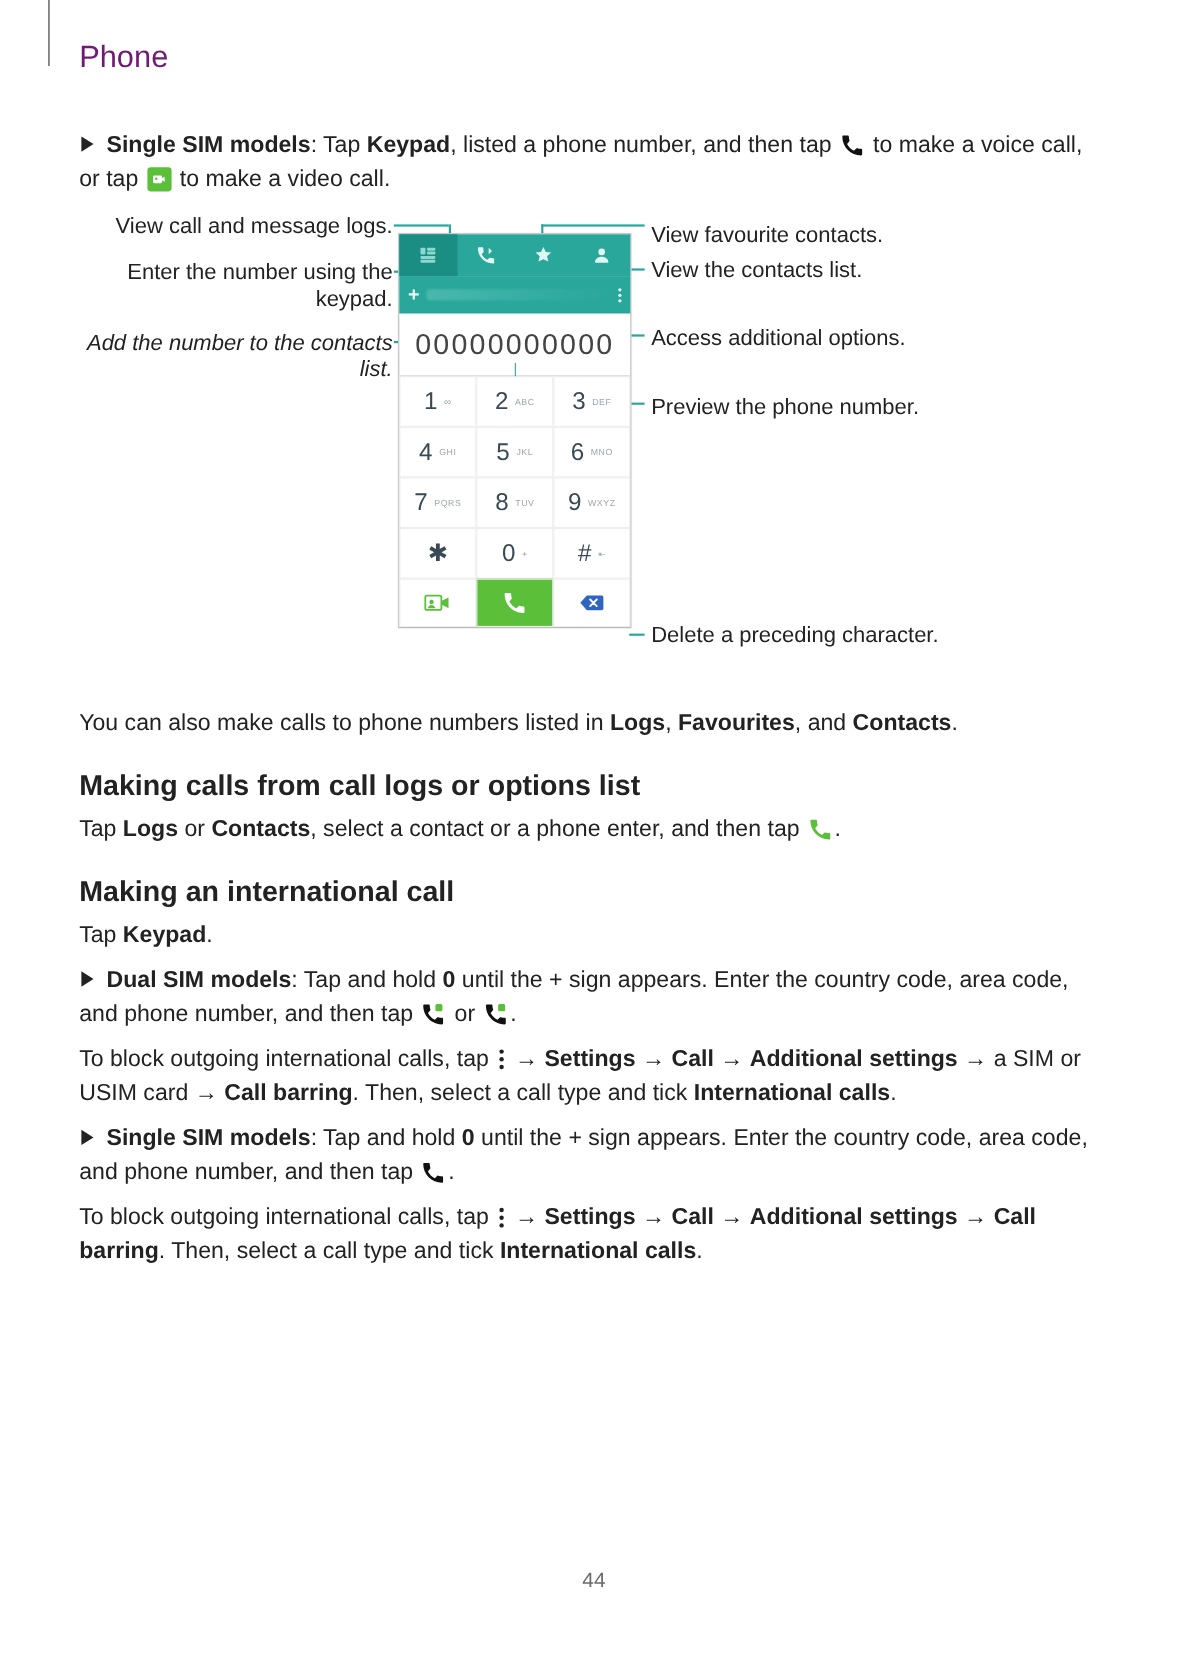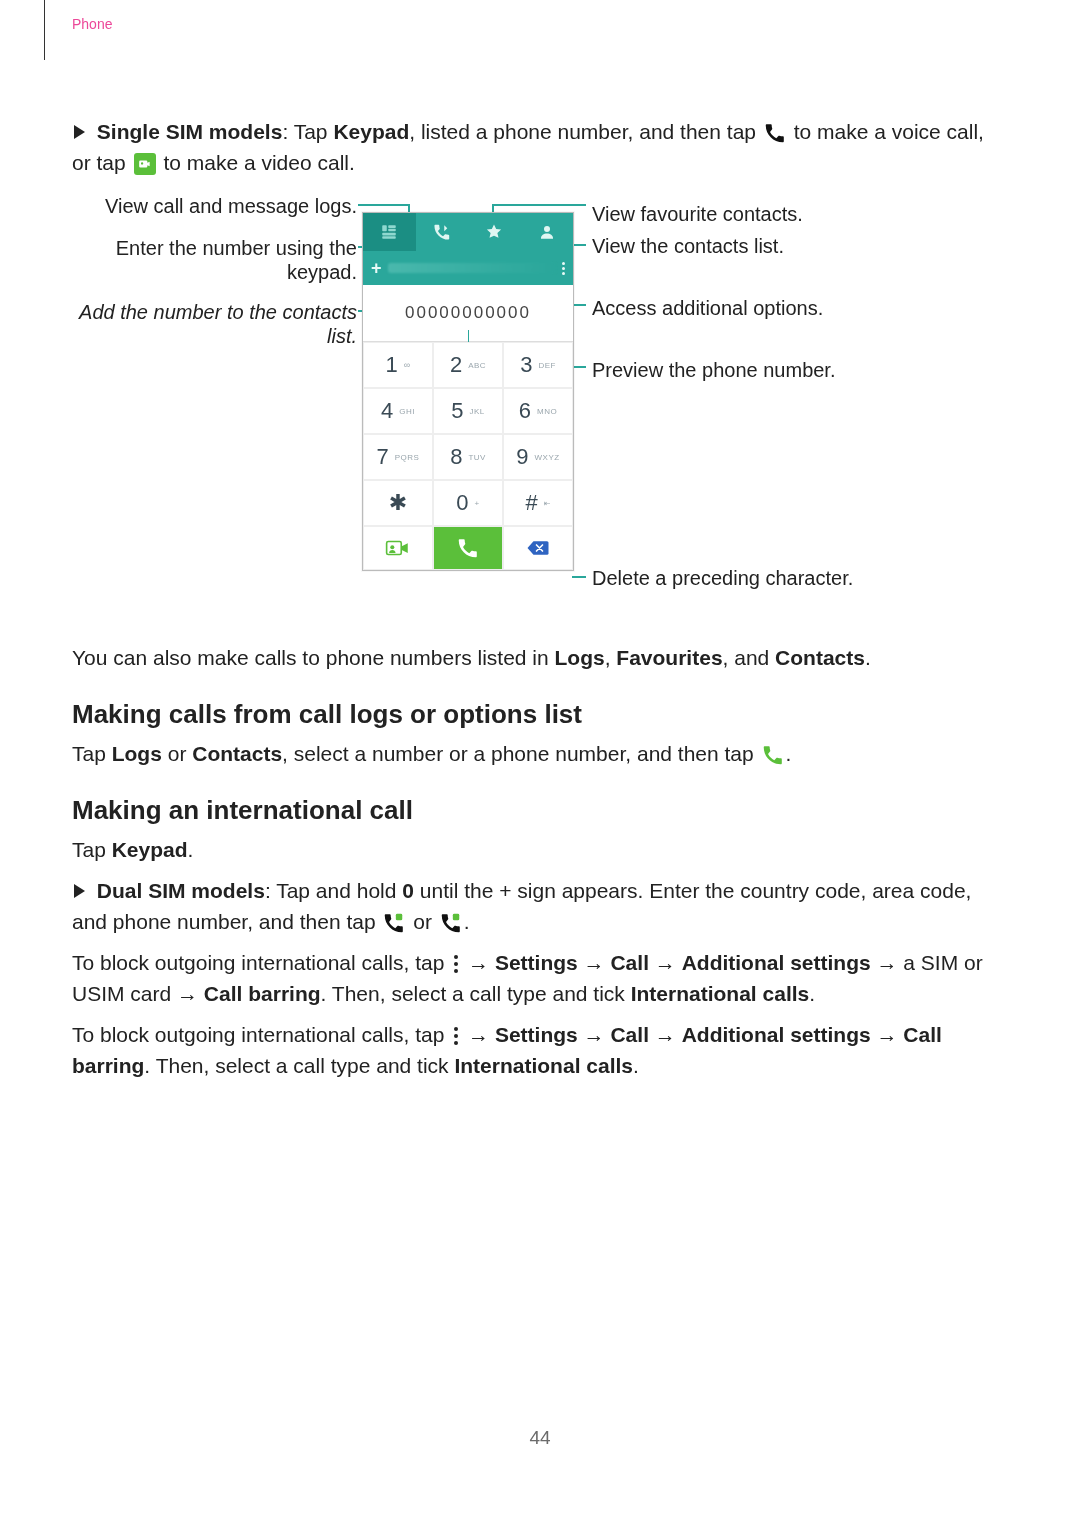--- a/index.html
+++ b/index.html
@@ -22,23 +22,23 @@
     position: absolute;
     left: 44px;
     top: 0;
     width: 0;
     height: 60px;
     border-left: 1.5px solid #333;
   }
   .section-label {
     position: absolute;
     left: 72px;
-    top: 16px;
-    font-size: 14px;
-    color: #ec4899;
+    top: 36px;
+    font-size: 28px;
+    color: #701a75;
   }
   .content {
     position: absolute;
     left: 72px;
     right: 72px;
     top: 110px;
   }
   p.body {
     font-size: 21px;
     line-height: 31px;
@@ -144,21 +144,21 @@
   .addrow .menu {
     display: flex; flex-direction: column; gap: 2px;
   }
   .addrow .menu span { width: 3px; height: 3px; background: #e8faf7; border-radius: 50%; }
 
   .number-display {
     height: 56px;
     display: flex;
     align-items: center;
     justify-content: center;
-    font-size: 17px;
+    font-size: 26px;
     letter-spacing: 2px;
     color: #444;
     border-bottom: 1px solid #ddd;
     position: relative;
   }
   .number-display::after {
     content: "";
     position: absolute;
     left: 50%;
     bottom: -1px;
@@ -399,21 +399,21 @@
         </div>
       </div>
     </div>
 
     <p class="body">
       <span>You can also make calls to phone numbers listed in </span><span class="b">Logs</span><span>, </span><span class="b">Favourites</span><span>, and </span><span class="b">Contacts</span><span>.</span>
     </p>
 
     <h3 class="subhead">Making calls from call logs or options list</h3>
     <p class="body">
-      <span>Tap </span><span class="b">Logs</span><span> or </span><span class="b">Contacts</span><span>, select a number or a phone number, and then tap </span>
+      <span>Tap </span><span class="b">Logs</span><span> or </span><span class="b">Contacts</span><span>, select a contact or a phone enter, and then tap </span>
       <span class="inline-icon phone-glyph">
         <svg viewBox="0 0 24 24">
             <path fill="#5bbf3a" d="M6.6 10.8c1.5 2.9 3.9 5.3 6.8 6.8l2.3-2.3c.3-.3.7-.4 1.1-.3 1.2.4 2.4.6 3.7.6.6 0 1.1.5 1.1 1.1V21c0 .6-.5 1.1-1.1 1.1C10.2 22.1 1.9 13.8 1.9 3.5 1.9 2.9 2.4 2.4 3 2.4h4.3c.6 0 1.1.5 1.1 1.1 0 1.3.2 2.5.6 3.7.1.4 0 .8-.3 1.1l-2.1 2.5z"></path>
           </svg>
       </span><span>.</span>
     </p>
 
     <h3 class="subhead">Making an international call</h3>
 
     <p class="body">
@@ -441,20 +441,29 @@
     <p class="body">
       <span>To block outgoing international calls, tap </span>
       <span class="more-dots">
           <span></span>
           <span></span>
           <span></span>
         </span>
       <span> → </span><span class="b">Settings</span><span> → </span><span class="b">Call</span><span> → </span><span class="b">Additional settings</span><span> → a SIM or USIM card → </span><span class="b">Call barring</span><span>. Then, select a call type and tick </span><span class="b">International calls</span><span>.</span>
     </p>
 
+    <p class="body">
+      <span class="tri"></span>
+      <span class="b">Single SIM models</span><span>: Tap and hold </span><span class="b">0</span><span> until the + sign appears. Enter the country code, area code, and phone number, and then tap </span>
+      <span class="inline-icon phone-glyph">
+        <svg viewBox="0 0 24 24">
+            <path fill="#111" d="M6.6 10.8c1.5 2.9 3.9 5.3 6.8 6.8l2.3-2.3c.3-.3.7-.4 1.1-.3 1.2.4 2.4.6 3.7.6.6 0 1.1.5 1.1 1.1V21c0 .6-.5 1.1-1.1 1.1C10.2 22.1 1.9 13.8 1.9 3.5 1.9 2.9 2.4 2.4 3 2.4h4.3c.6 0 1.1.5 1.1 1.1 0 1.3.2 2.5.6 3.7.1.4 0 .8-.3 1.1l-2.1 2.5z"></path>
+          </svg>
+      </span><span>.</span>
+    </p>
 
     <p class="body">
       <span>To block outgoing international calls, tap </span>
       <span class="more-dots">
           <span></span>
           <span></span>
           <span></span>
         </span>
       <span> → </span><span class="b">Settings</span><span> → </span><span class="b">Call</span><span> → </span><span class="b">Additional settings</span><span> → </span><span class="b">Call barring</span><span>. Then, select a call type and tick </span><span class="b">International calls</span><span>.</span>
     </p>

